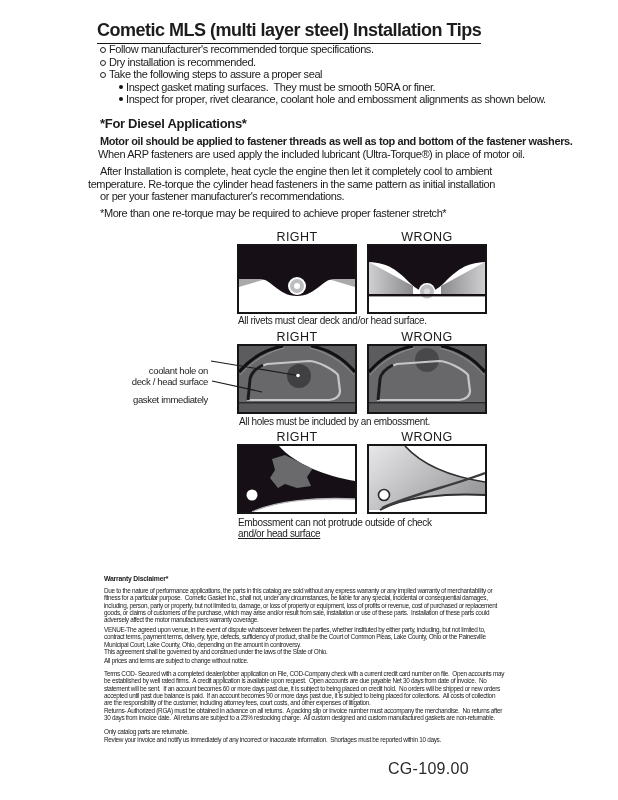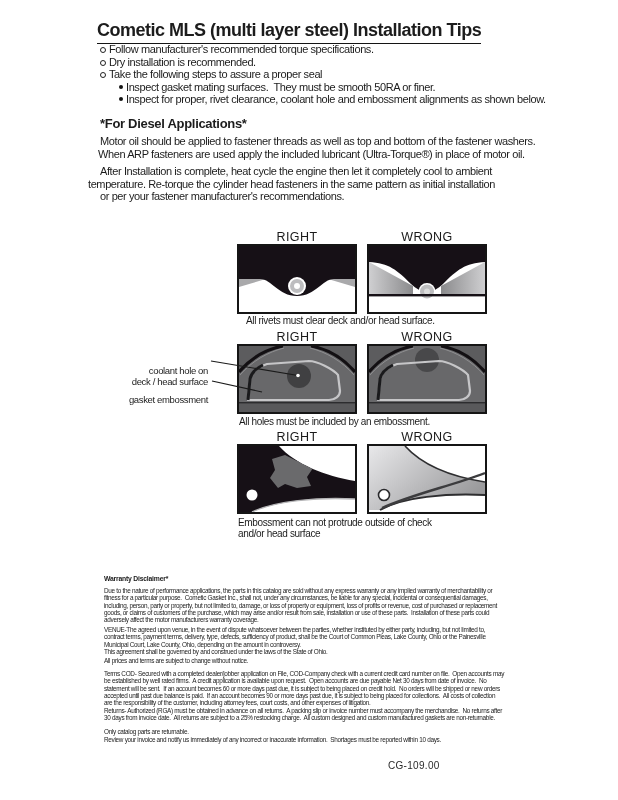--- a/index.html
+++ b/index.html
@@ -17,21 +17,21 @@
   .section-head{font-size:13px;font-weight:bold;letter-spacing:-0.3px;}
   
   .dg-label{width:120px;text-align:center;font-size:12.5px;letter-spacing:0.4px;color:#1a1a1a;}
   .dg-box{width:116px;height:66px;border:2px solid #151515;background:#fff;}
   .dg-box svg{display:block;}
   .dg-caption{font-size:10px;letter-spacing:-0.35px;line-height:11px;}
   .callout{font-size:9.5px;letter-spacing:-0.35px;line-height:11px;text-align:right;width:108px;margin-top:20px;}
   
   .fine{font-size:6.4px;letter-spacing:-0.3px;line-height:7.35px;color:#222;}
   .fine-head{font-size:6.8px;font-weight:bold;letter-spacing:-0.2px;color:#1a1a1a;}
-  .footer-code{font-size:10px;letter-spacing:0.3px;color:#2a2a2a;text-align:center;}
+  .footer-code{font-size:16px;letter-spacing:0.3px;color:#2a2a2a;text-align:center;}
 </style>
 </head>
 <body>
 
 <div id="page">
 
   <div class="abs doc-title" style="left:97px;top:20px;">Cometic MLS (multi layer steel) Installation Tips</div>
 
   <span class="abs bullet-dot" style="left:100px;top:47px;"></span>
   <div class="abs body-line line" style="left:109px;top:43px;">Follow manufacturer's recommended torque specifications.</div>
@@ -39,25 +39,26 @@
   <div class="abs body-line line" style="left:109px;top:55.5px;">Dry installation is recommended.</div>
   <span class="abs bullet-dot" style="left:100px;top:72px;"></span>
   <div class="abs body-line line" style="left:109px;top:68px;">Take the following steps to assure a proper seal</div>
 
   <span class="abs sub-dot" style="left:119px;top:84.5px;"></span>
   <div class="abs body-line line" style="left:126px;top:80.5px;">Inspect gasket mating surfaces.  They must be smooth 50RA or finer.</div>
   <span class="abs sub-dot" style="left:119px;top:97px;"></span>
   <div class="abs body-line line" style="left:126px;top:93px;">Inspect for proper, rivet clearance, coolant hole and embossment alignments as shown below.</div>
 
   <div class="abs section-head" style="left:100px;top:116px;">*For Diesel Applications*</div>
-  <div class="abs body-line line" style="left:100px;top:135px;">Motor oil should be applied to fastener threads as well as top and bottom of the fastener washers.</div>
+  <div class="abs body-line line" style="left:100px;top:135px;font-weight:bold;">Motor oil should be applied to fastener threads as well as top and bottom of the fastener washers.</div>
   <div class="abs body-line line" style="left:98px;top:147.5px;">When ARP fasteners are used apply the included lubricant (Ultra-Torque®) in place of motor oil.</div>
   <div class="abs body-line line" style="left:100px;top:165px;">After Installation is complete, heat cycle the engine then let it completely cool to ambient</div>
   <div class="abs body-line line" style="left:88px;top:177.5px;">temperature. Re-torque the cylinder head fasteners in the same pattern as initial installation</div>
   <div class="abs body-line line" style="left:100px;top:190px;">or per your fastener manufacturer's recommendations.</div>
+  <div class="abs body-line line" style="left:100px;top:207px;">*More than one re-torque may be required to achieve proper fastener stretch*</div>
 
   <div class="abs dg-label" style="left:237px;top:230px;">RIGHT</div>
   <div class="abs dg-label" style="left:367px;top:230px;">WRONG</div>
 
   <div class="abs dg-box" style="left:237px;top:244px;">
     <svg width="116" height="66" viewBox="0 0 116 66">
       <rect width="116" height="66" fill="#ffffff"></rect>
       <polygon points="0,33 27,33 0,41" fill="#a9a9ab"></polygon>
       <polygon points="116,33 89,33 116,41" fill="#a9a9ab"></polygon>
       <path d="M0,0 H116 V33 H95 C83,33 77,50 58,50 C39,50 33,33 21,33 H0 Z" fill="#161016"></path>
@@ -81,30 +82,30 @@
       <rect width="116" height="66" fill="#ffffff"></rect>
       <polygon points="0,16 44,40 44,48 0,48" fill="url(#gw1)"></polygon>
       <polygon points="116,16 72,40 72,48 116,48" fill="url(#gw2)"></polygon>
       <path d="M0,0 H116 V16 C96,17 88,24 74,38 C64,48 52,48 42,38 C28,24 20,17 0,16 Z" fill="#161016"></path>
       <circle cx="58" cy="45.5" r="8.5" fill="#ffffff"></circle>
       <circle cx="58" cy="45.5" r="7" fill="#bdbdbf"></circle>
       <circle cx="58" cy="45.5" r="3" fill="#dcdcdc"></circle>
       <rect x="0" y="48" width="116" height="2.4" fill="#161016"></rect>
     </svg>
   </div>
-  <div class="abs dg-caption line" style="left:238px;top:315px;margin-left:8px;">All rivets must clear deck and/or head surface.</div>
+  <div class="abs dg-caption line" style="left:238px;top:315px;">All rivets must clear deck and/or head surface.</div>
 
   <div class="abs dg-label" style="left:237px;top:330px;">RIGHT</div>
   <div class="abs dg-label" style="left:367px;top:330px;">WRONG</div>
 
   <div class="abs callout" style="left:100px;top:345px;">
     <div>coolant hole on</div>
     <div>deck / head surface</div>
   </div>
-  <div class="abs callout" style="left:100px;top:374px;">gasket embossment</div>
+  <div class="abs callout" style="left:100px;top:374px;">gasket immediately</div>
 
   <div class="abs dg-box" style="left:237px;top:344px;">
     <svg width="116" height="66" viewBox="0 0 116 66">
       <rect width="116" height="66" fill="#68686a"></rect>
       <path d="M0,0 H44 C28,3 12,12 0,26 Z" fill="#5c5c5e"></path>
       <path d="M116,0 H72 C88,3 104,12 116,26 Z" fill="#5c5c5e"></path>
       <path d="M0,26 C12,12 28,3 44,0" stroke="#131013" stroke-width="3.2" fill="none"></path>
       <path d="M72,0 C88,3 104,12 116,26" stroke="#131013" stroke-width="3.2" fill="none"></path>
       <path d="M1,29 C13,15 29,6 45,2" stroke="#8f8f91" stroke-width="1" fill="none"></path>
       <path d="M71,2 C87,6 103,15 115,29" stroke="#8f8f91" stroke-width="1" fill="none"></path>
@@ -169,21 +170,21 @@
       </defs>
       <rect width="116" height="66" fill="#ffffff"></rect>
       <path d="M0,0 H36 C54,20 84,31 116,36 V49 C78,47 34,51 11,64 H0 Z" fill="url(#g3)"></path>
       <path d="M36,0 C54,20 84,31 116,36" stroke="#2e2e30" stroke-width="1.6" fill="none"></path>
       <path d="M11,64 C34,51 78,47 116,49" stroke="#2e2e30" stroke-width="2" fill="none"></path>
       <path d="M13,62 C44,48 82,40 116,27" stroke="#3c3c3e" stroke-width="2.4" fill="none"></path>
       <circle cx="15" cy="49" r="5.5" fill="#ffffff" stroke="#2a2a2c" stroke-width="1.6"></circle>
     </svg>
   </div>
   <div class="abs dg-caption line" style="left:238px;top:517px;">Embossment can not protrude outside of check</div>
-  <div class="abs dg-caption line" style="left:238px;top:528px;">and/or head surface</div>
+  <div class="abs dg-caption line" style="left:238px;top:528px;text-decoration:underline;">and/or head surface</div>
 
   <div class="abs fine-head" style="left:104px;top:575px;">Warranty Disclaimer*</div>
 
   <div class="abs" style="left:104px;top:587px;">
     <div class="fine line">Due to the nature of performance applications, the parts in this catalog are sold without any express warranty or any implied warranty of merchantability or</div>
     <div class="fine line">fitness for a particular purpose.  Cometic Gasket Inc., shall not, under any circumstances, be liable for any special, incidental or consequential damages,</div>
     <div class="fine line">including, person, party or property, but not limited to, damage, or loss of property or equipment, loss of profits or revenue, cost of purchased or replacement</div>
     <div class="fine line">goods, or claims of customers of the purchase, which may arise and/or result from sale, installation or use of these parts.  Installation of these parts could</div>
     <div class="fine line">adversely affect the motor manufacturers warranty coverage.</div>
   </div>

